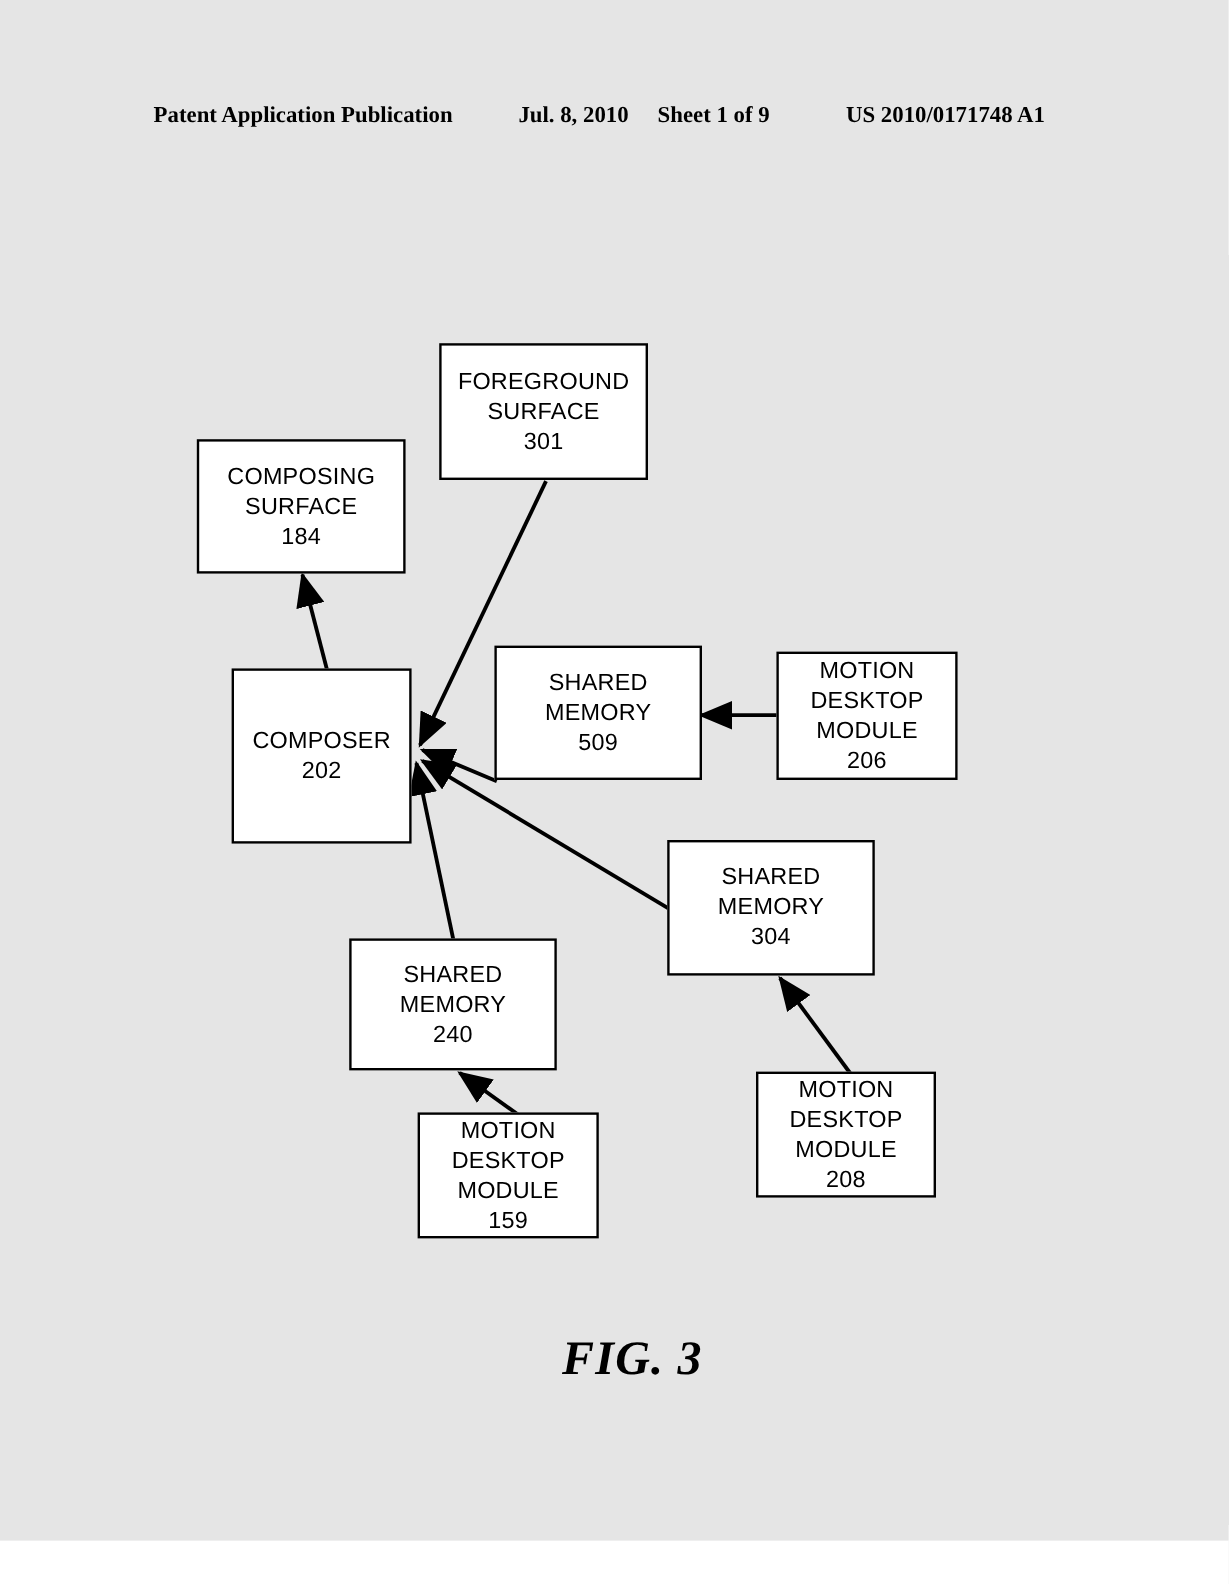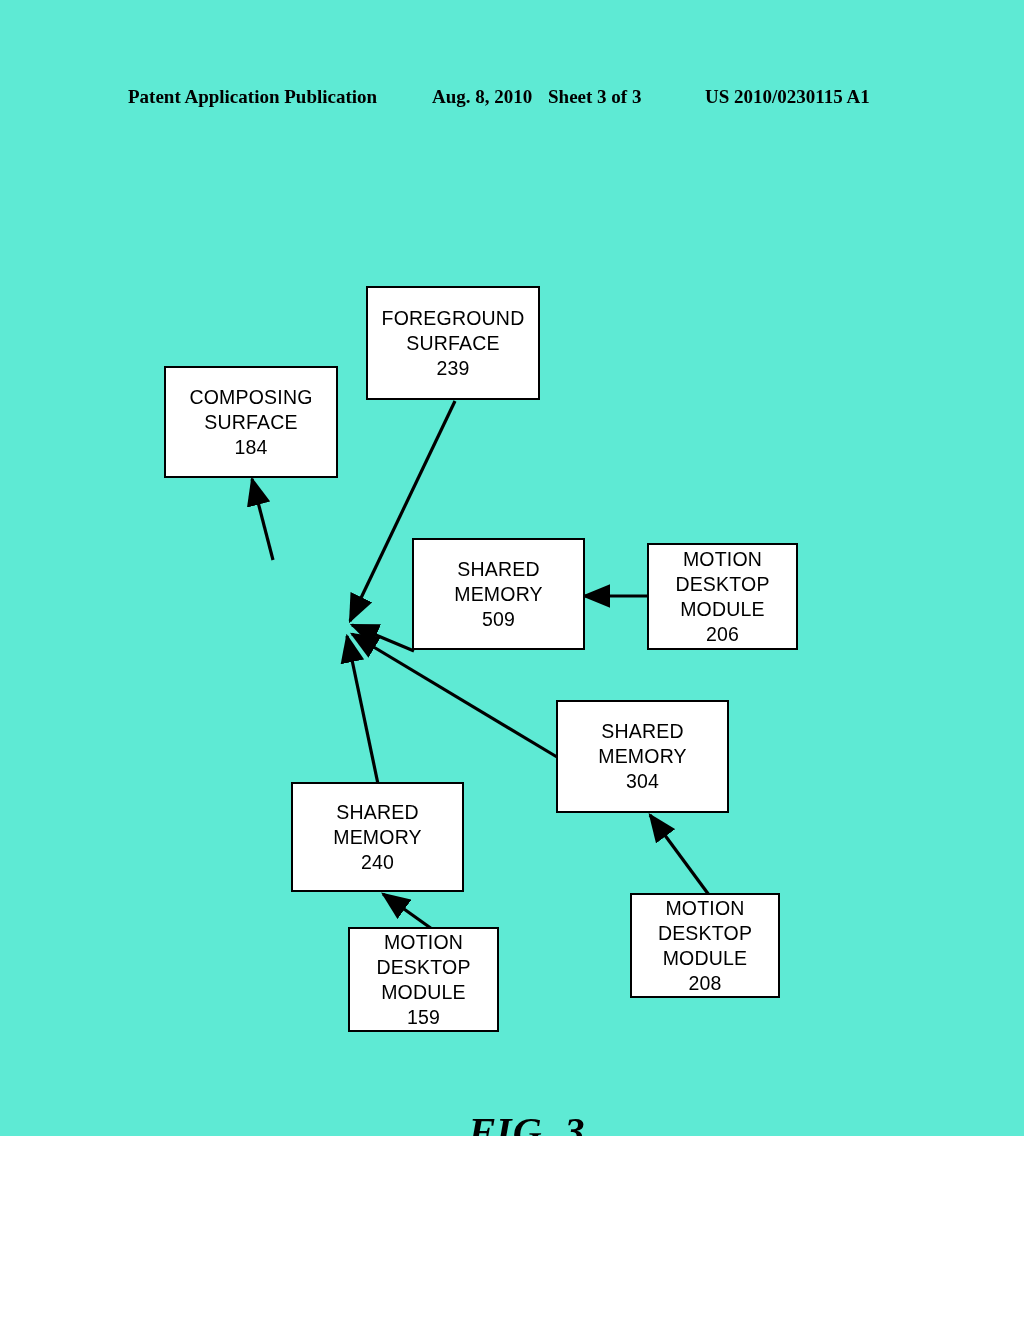--- a/index.html
+++ b/index.html
@@ -4,22 +4,22 @@
 <title>Patent Application Publication - FIG. 3</title>
 <style>
   html, body {
     margin: 0;
     padding: 0;
     background: #ffffff;
   }
   #page {
     position: relative;
     width: 1024px;
-    height: 1136px;
-    background: #5eead4;
+    height: 1284px;
+    background: #e5e5e5;
     overflow: hidden;
     font-family: "Liberation Sans", sans-serif;
   }
 
   
   #header {
     position: absolute;
     left: 0;
     top: 84px;
     width: 1024px;
@@ -96,23 +96,23 @@
     padding-left: 15px;
   }
 </style>
 </head>
 <body>
 
 <div id="page">
 
   <div id="header">
     <span class="h-item" id="h-pub">Patent Application Publication</span>
-    <span class="h-item" id="h-date">Aug. 8, 2010</span>
-    <span class="h-item" id="h-sheet">Sheet 3 of 3</span>
-    <span class="h-item" id="h-num">US 2010/0230115 A1</span>
+    <span class="h-item" id="h-date">Jul. 8, 2010</span>
+    <span class="h-item" id="h-sheet">Sheet 1 of 9</span>
+    <span class="h-item" id="h-num">US 2010/0171748 A1</span>
   </div>
 
   <svg id="arrows" viewBox="0 0 1024 1320" width="1024" height="1320" xmlns="http://www.w3.org/2000/svg">
     <defs>
       <marker id="ah" viewBox="0 0 12 10" refX="11" refY="5" markerWidth="9" markerHeight="7.5" orient="auto-start-reverse" markerUnits="strokeWidth">
         <path d="M0,0 L12,5 L0,10 Z" fill="#000000"></path>
       </marker>
     </defs>
 
     <line x1="455" y1="401" x2="350" y2="621" stroke="#000000" stroke-width="3.2" marker-end="url(#ah)"></line>
@@ -128,29 +128,33 @@
     <line x1="648" y1="596" x2="584" y2="596" stroke="#000000" stroke-width="3.2" marker-end="url(#ah)"></line>
 
     <line x1="432" y1="929" x2="383" y2="894" stroke="#000000" stroke-width="3.2" marker-end="url(#ah)"></line>
 
     <line x1="709" y1="895" x2="650" y2="815" stroke="#000000" stroke-width="3.2" marker-end="url(#ah)"></line>
   </svg>
 
   <div class="node" id="node-fg">
     <span class="ln">FOREGROUND</span>
     <span class="ln">SURFACE</span>
-    <span class="ln">239</span>
+    <span class="ln">301</span>
   </div>
 
   <div class="node" id="node-comp">
     <span class="ln">COMPOSING</span>
     <span class="ln">SURFACE</span>
     <span class="ln">184</span>
   </div>
 
+  <div class="node" id="node-cmpr">
+    <span class="ln">COMPOSER</span>
+    <span class="ln">202</span>
+  </div>
 
   <div class="node" id="node-sm302">
     <span class="ln">SHARED</span>
     <span class="ln">MEMORY</span>
     <span class="ln">509</span>
   </div>
 
   <div class="node" id="node-md206">
     <span class="ln">MOTION</span>
     <span class="ln">DESKTOP</span>

